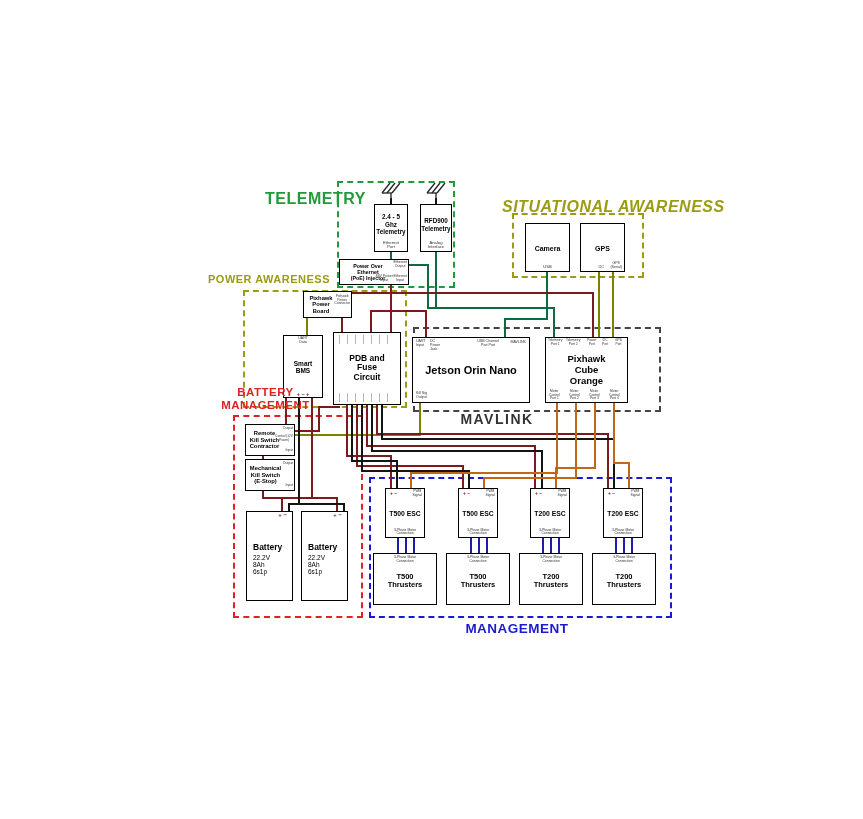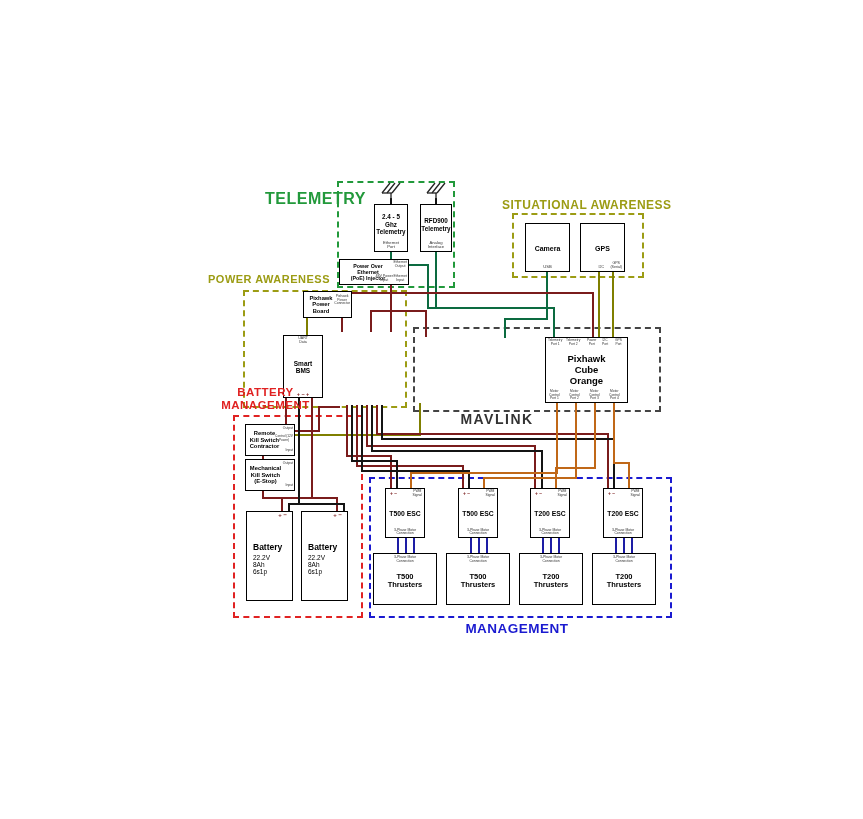--- a/index.html
+++ b/index.html
@@ -23,21 +23,21 @@
 <div class="canvas">
 
   <div class="zone" style="left:337px;top:181px;width:118px;height:107px;border-color:#22993b;"></div>
   <div class="zone" style="left:512px;top:213px;width:132px;height:65px;border-color:#9c9c14;"></div>
   <div class="zone" style="left:243px;top:290px;width:164px;height:118px;border-color:#9c9c14;"></div>
   <div class="zone" style="left:413px;top:327px;width:248px;height:85px;border-color:#444;"></div>
   <div class="zone" style="left:233px;top:415px;width:130px;height:203px;border-color:#e02222;"></div>
   <div class="zone" style="left:369px;top:477px;width:303px;height:141px;border-color:#1a1ad0;"></div>
 
   <div class="zone-label" style="left:265px;top:190px;font-size:16px;color:#22993b;">TELEMETRY</div>
-  <div class="zone-label" style="left:502px;top:198px;font-size:12px;color:#9c9c14;">SITUATIONAL AWARENESS</div>
+  <div class="zone-label" style="left:502px;top:198px;font-size:16px;color:#9c9c14;font-style:italic;">SITUATIONAL AWARENESS</div>
   <div class="zone-label" style="left:208px;top:273px;font-size:11px;color:#9c9c14;">POWER AWARENESS</div>
   <div class="zone-label pre" style="left:198px;top:386px;width:135px;text-align:center;font-size:11.5px;color:#e02222;">BATTERY
 MANAGEMENT</div>
   <div class="zone-label" style="left:437px;top:411px;width:120px;text-align:center;font-size:14px;color:#333;letter-spacing:1.5px;">MAVLINK</div>
   <div class="zone-label" style="left:437px;top:621px;width:160px;text-align:center;font-size:13.5px;color:#1a1ad0;">MANAGEMENT</div>
 
   <div class="wire-layer">
       <div class="wire" style="left: 390px; top: 198px; width: 2px; height: 6px; background: rgb(20, 20, 20);"></div>
       <div class="wire" style="left: 435px; top: 198px; width: 2px; height: 6px; background: rgb(20, 20, 20);"></div>
       <div class="wire" style="left: 390px; top: 252px; width: 2px; height: 8px; background: rgb(12, 107, 64);"></div>
@@ -187,21 +187,41 @@
 Power
 Connector</div>
   </div>
   <div class="box" style="left:283px;top:335px;width:40px;height:63px;">
     <div class="title pre" style="font-size:6.5px;">Smart
 BMS</div>
     <div class="plabel pre" style="top:1px;left:0;right:0;font-size:3.6px;">UART
 Data</div>
     <div class="pins" style="bottom:0;left:0;right:0;text-align:center;font-size:5.5px;">+      −      +</div>
   </div>
-
+  <div class="box" style="left:333px;top:332px;width:68px;height:73px;">
+    <div class="ticks" style="top:2px;"></div>
+    <div class="title pre" style="font-size:8.5px;">PDB and
+Fuse
+Circuit</div>
+    <div class="ticks" style="bottom:2px;"></div>
+  </div>
+
+  <div class="box" style="left:412px;top:337px;width:118px;height:66px;">
+    <div class="title" style="font-size:11px;">Jetson Orin Nano</div>
+    <div class="plabel pre" style="top:2px;left:3px;font-size:3.6px;text-align:left;">UART
+Input</div>
+    <div class="plabel pre" style="top:2px;left:17px;font-size:3.6px;text-align:left;">DC
+Power
+Jack</div>
+    <div class="plabel pre" style="top:2px;right:30px;font-size:3.6px;">USB Channel
+Port      Port</div>
+    <div class="plabel" style="top:3px;right:3px;font-size:3.6px;">MAVLINK</div>
+    <div class="plabel pre" style="bottom:2px;left:3px;font-size:3.6px;text-align:left;">Kill Sig
+Output</div>
+  </div>
   <div class="box" style="left:545px;top:337px;width:83px;height:66px;">
     <div class="title pre" style="font-size:9.5px;">Pixhawk
 Cube
 Orange</div>
     <div class="plabel pre" style="top:1px;left:2px;font-size:3.3px;">Telemetry
 Port 1</div>
     <div class="plabel pre" style="top:1px;left:20px;font-size:3.3px;">Telemetry
 Port 2</div>
     <div class="plabel pre" style="top:1px;left:41px;font-size:3.3px;">Power
 Port</div>

